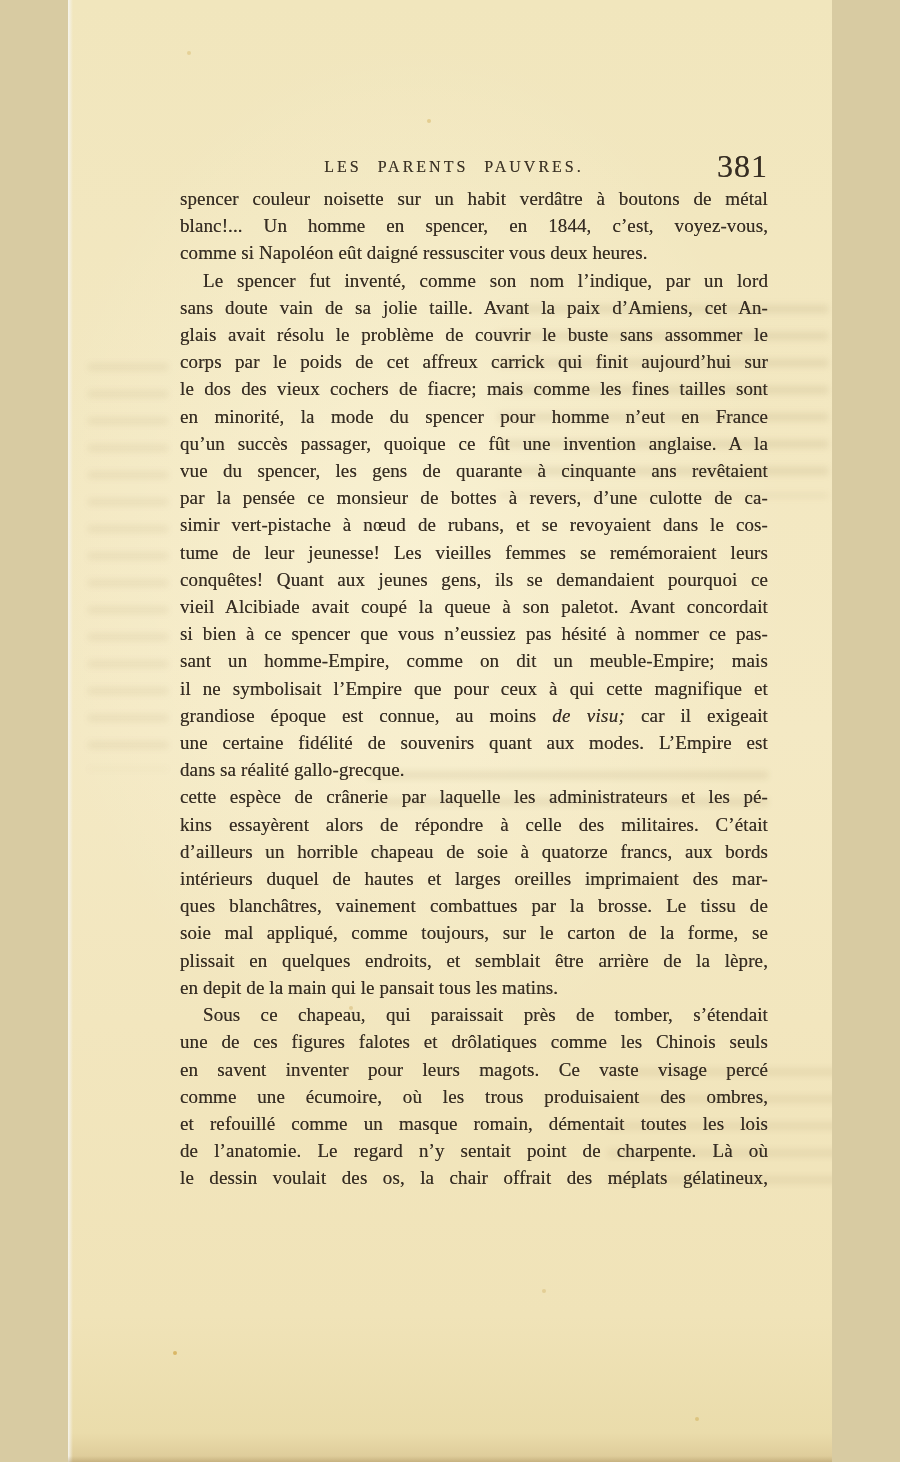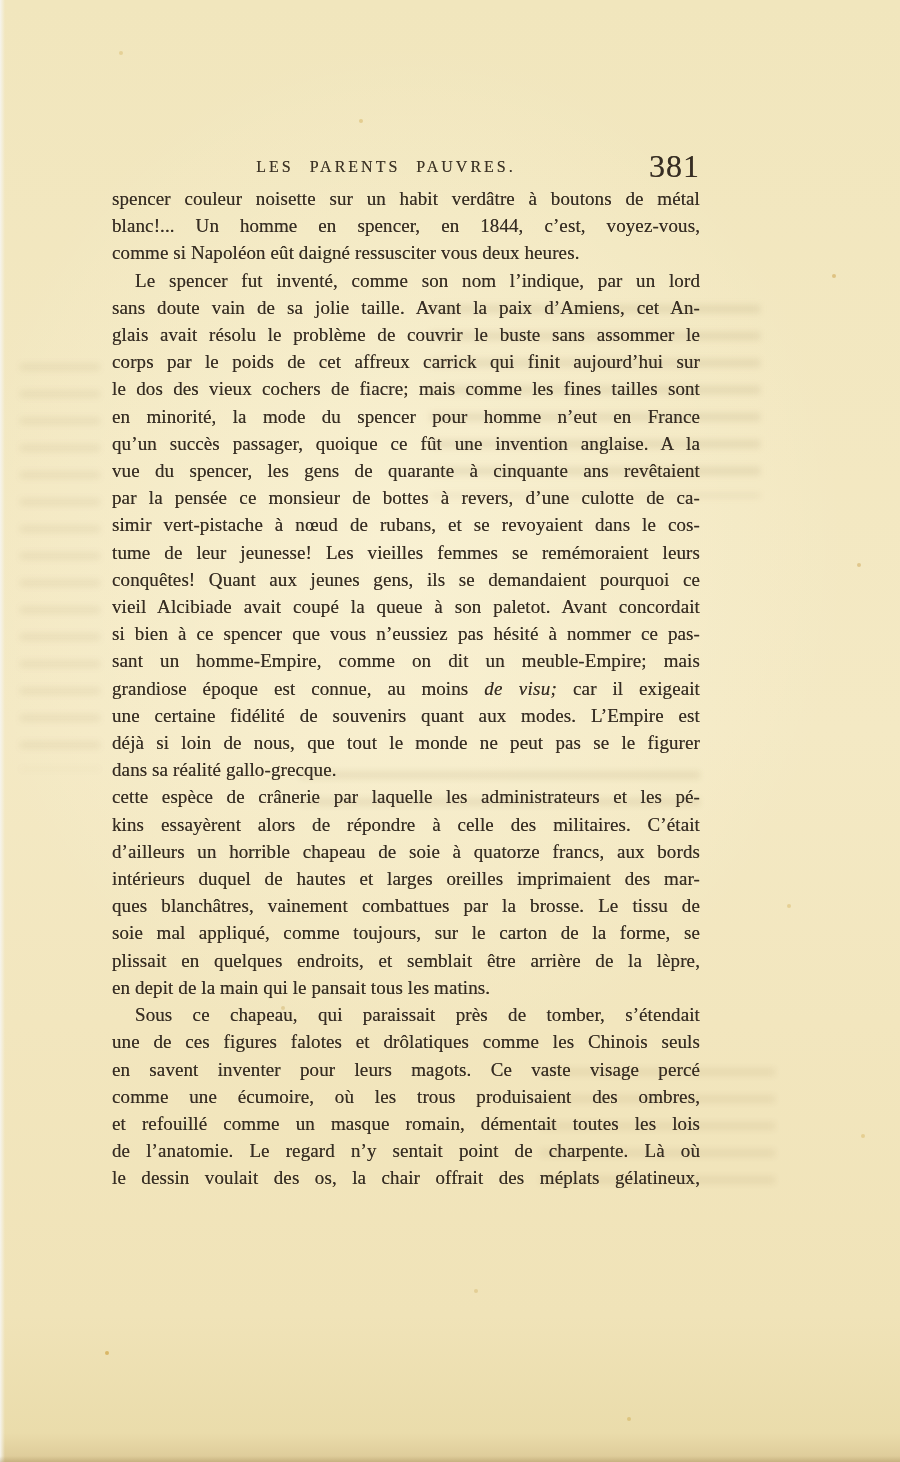--- a/index.html
+++ b/index.html
@@ -3,21 +3,21 @@
 <meta charset="utf-8">
 <style>
   :root{
     --ink:#362d23;
     --paper:#f3e8c1;
   }
   html,body{margin:0;padding:0;}
   body{background:#d8cba2;}
   .scan{
     position:relative;
-    width:900px;height:1462px;
+    width:764px;height:1462px;
     margin:0 auto;
     overflow:hidden;
     background:
       radial-gradient(ellipse 70% 50% at 45% 38%, rgba(255,251,230,0.45), rgba(255,251,230,0) 70%),
       linear-gradient(to bottom, #f1e6bd 0%, #f4e9c4 50%, #f0e3b8 90%, #eadcab 98%, #dcc997 100%),
       var(--paper);
     font-family:"Liberation Serif","DejaVu Serif",serif;
     color:var(--ink);
   }
   .edge-left{
@@ -123,23 +123,23 @@
         <div class="line"><span>en minorité, la mode du spencer pour homme n’eut en France</span></div>
         <div class="line"><span>qu’un succès passager, quoique ce fût une invention anglaise. A la</span></div>
         <div class="line"><span>vue du spencer, les gens de quarante à cinquante ans revêtaient</span></div>
         <div class="line"><span>par la pensée ce monsieur de bottes à revers, d’une culotte de ca-</span></div>
         <div class="line"><span>simir vert-pistache à nœud de rubans, et se revoyaient dans le cos-</span></div>
         <div class="line"><span>tume de leur jeunesse! Les vieilles femmes se remémoraient leurs</span></div>
         <div class="line"><span>conquêtes! Quant aux jeunes gens, ils se demandaient pourquoi ce</span></div>
         <div class="line"><span>vieil Alcibiade avait coupé la queue à son paletot. Avant concordait</span></div>
         <div class="line"><span>si bien à ce spencer que vous n’eussiez pas hésité à nommer ce pas-</span></div>
         <div class="line"><span>sant un homme-Empire, comme on dit un meuble-Empire; mais</span></div>
+        <div class="line"><span>il ne symbolisait l’Empire que pour ceux à qui cette magnifique et</span></div>
         <div class="line"><span>grandiose époque est connue, au moins </span><i>de visu;</i><span> car il exigeait</span></div>
         <div class="line"><span>une certaine fidélité de souvenirs quant aux modes. L’Empire est</span></div>
-        <div class="line"><span>déjà si loin de nous, que tout le monde ne peut pas se le figurer</span></div>
         <div class="line last"><span>dans sa réalité gallo-grecque.</span></div>
       </div>
       <div>
         <div class="line"><span>cette espèce de crânerie par laquelle les administrateurs et les pé-</span></div>
         <div class="line"><span>kins essayèrent alors de répondre à celle des militaires. C’était</span></div>
         <div class="line"><span>d’ailleurs un horrible chapeau de soie à quatorze francs, aux bords</span></div>
         <div class="line"><span>intérieurs duquel de hautes et larges oreilles imprimaient des mar-</span></div>
         <div class="line"><span>ques blanchâtres, vainement combattues par la brosse. Le tissu de</span></div>
         <div class="line"><span>soie mal appliqué, comme toujours, sur le carton de la forme, se</span></div>
         <div class="line"><span>plissait en quelques endroits, et semblait être arrière de la lèpre,</span></div>

